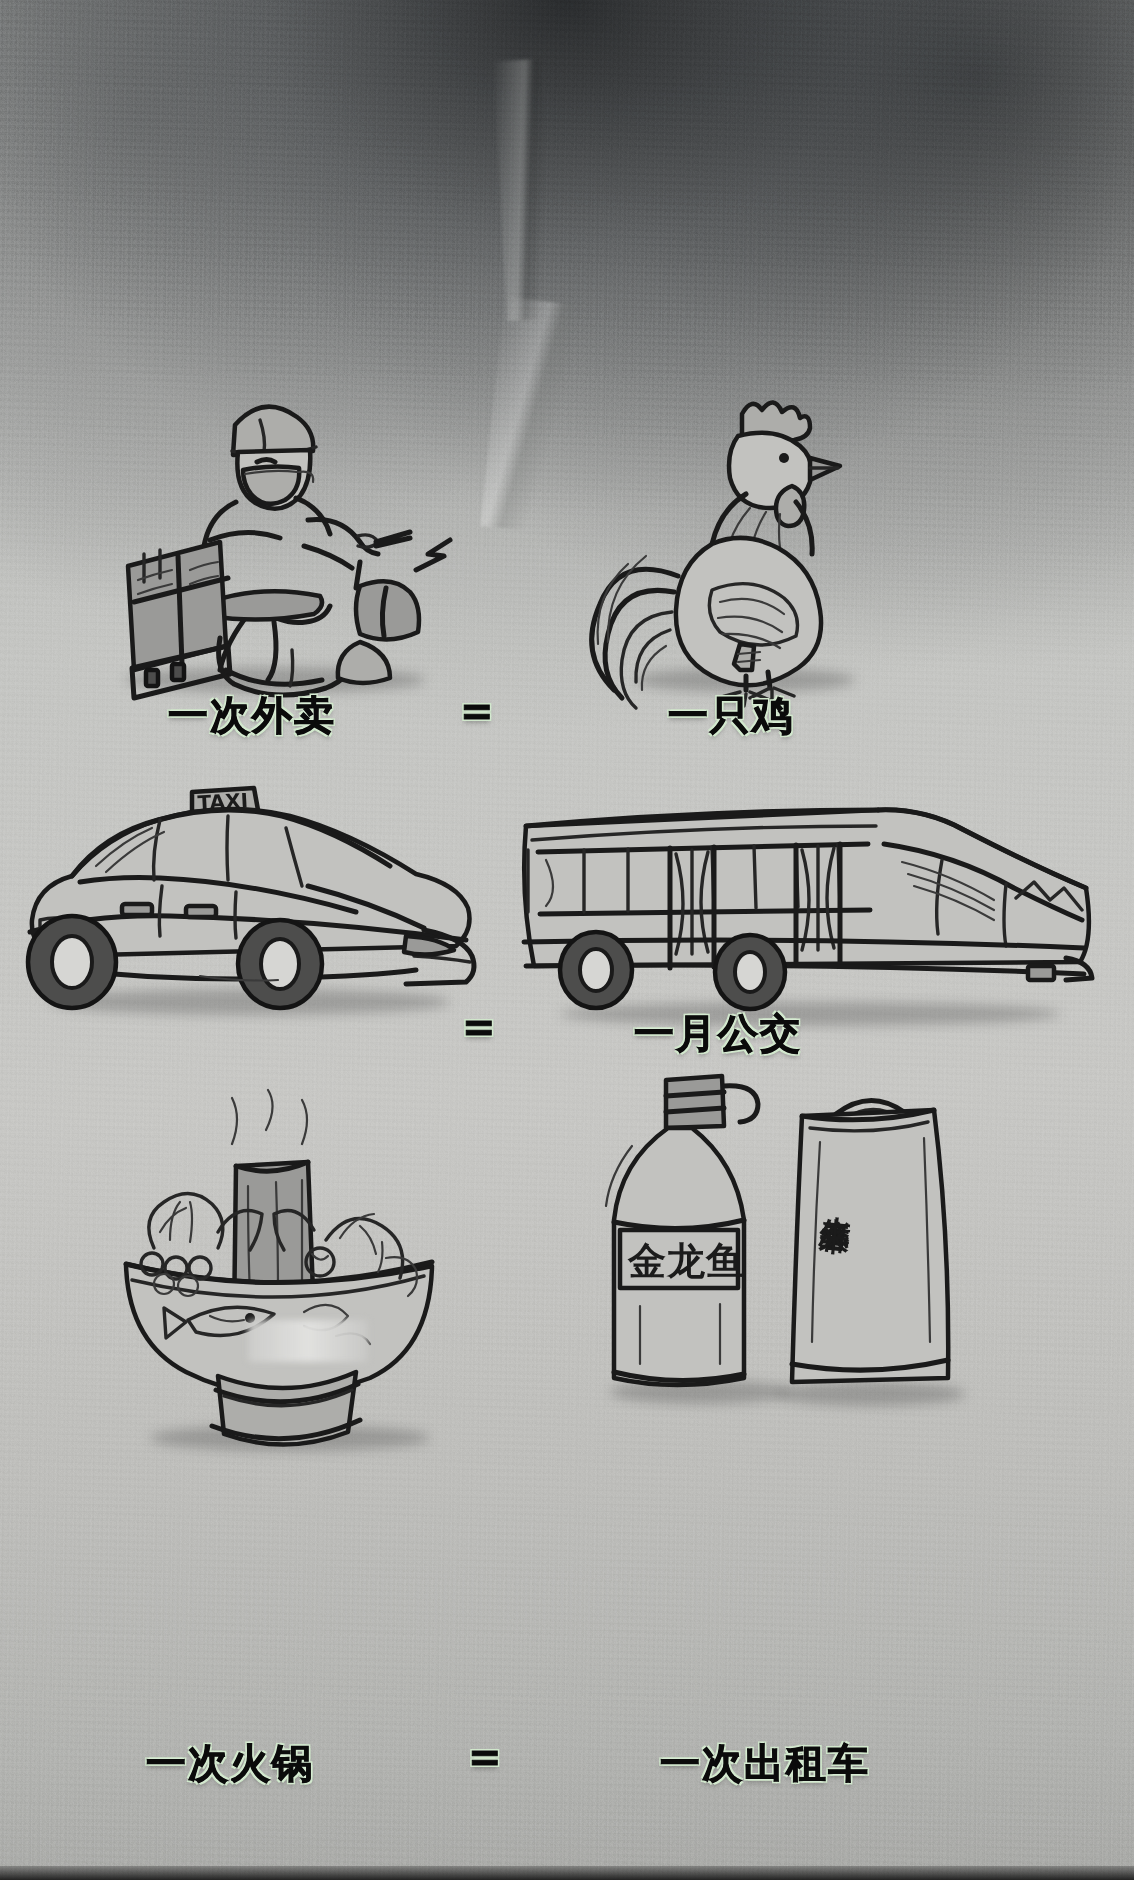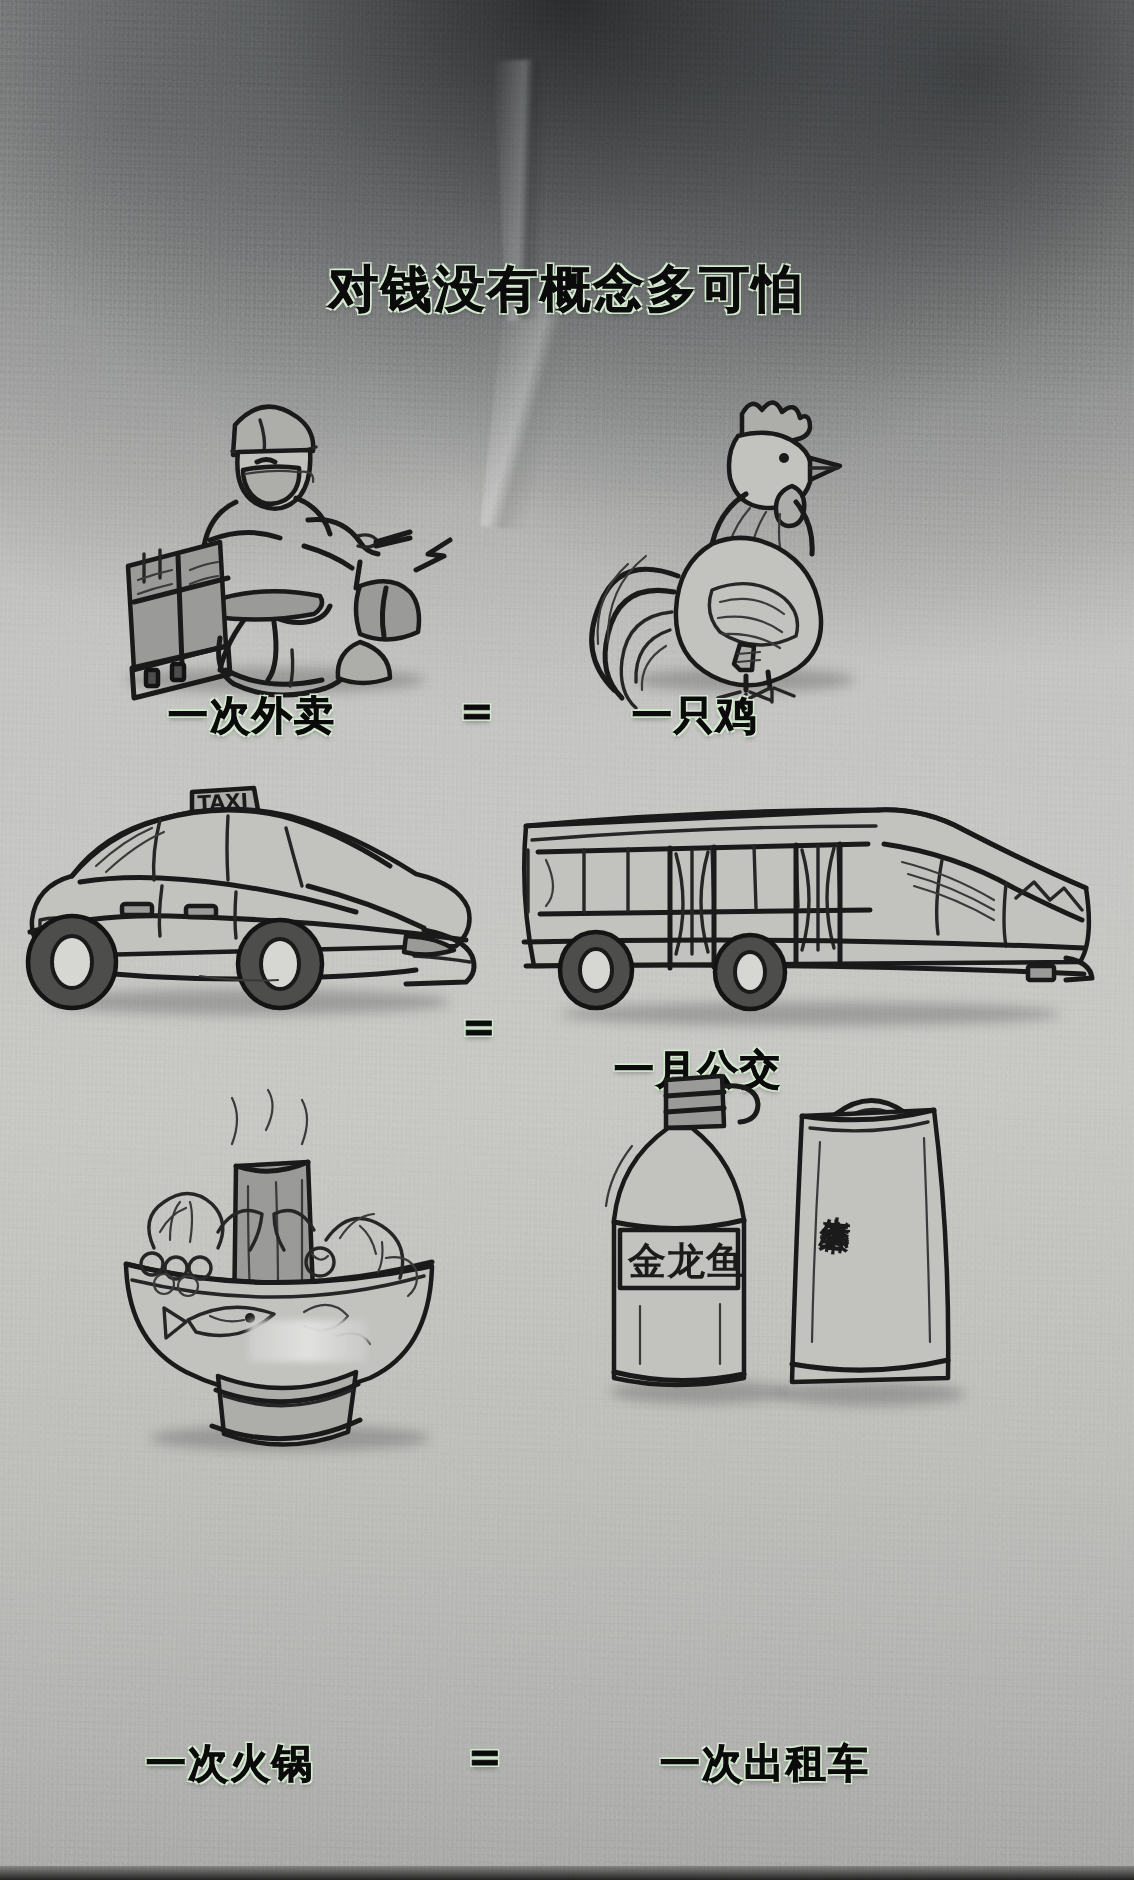--- a/index.html
+++ b/index.html
@@ -127,21 +127,20 @@
 <body>
 
 <div id="page">
 
   <div class="paper"></div>
   <div class="fiber"></div>
   <div class="grain"></div>
   <div class="crease2"></div>
   <div class="crease"></div>
 
-  <div class="title">对钱没有概念多可怕</div>
 
   <div class="cell" style="left:60px; top:370px; width:400px; height:330px;">
     <svg width="400" height="330" viewBox="0 0 400 330" aria-hidden="true">
       <ellipse class="shadow-ell" cx="215" cy="310" rx="150" ry="13"></ellipse>
 
       <path class="fillgrey2" d="M175 55 q28 -32 62 -8 q18 13 16 34 l-80 4 z"></path>
       <path class="ink2" d="M172 81 q42 10 84 -4"></path>
       <path class="ink2" d="M200 50 q6 18 4 32"></path>
 
       <path class="fillpale" d="M178 82 q-4 36 16 50 q26 16 46 -6 q12 -16 10 -46 z"></path>
@@ -225,21 +224,21 @@
       <path class="fillgrey2" d="M170 290 l-6 -6 l6 -20 l14 2 l-2 24z"></path>
       <path class="ink" d="M176 296 l0 14 M198 292 l2 16"></path>
       <path class="ink2" d="M170 312 l-22 6 M176 314 l-2 12 M180 312 l20 8"></path>
       <path class="ink2" d="M200 308 l-20 10 M202 310 l0 12 M204 308 l20 8"></path>
       <path class="ink3" d="M168 274 l22 -2 M168 282 l22 -2"></path>
     </svg>
   </div>
 
   <div class="cap" style="left:168px; top:688px;">一次外卖</div>
   <div class="eq" style="left:460px; top:688px;">=</div>
-  <div class="cap" style="left:632px; top:688px;text-align:center;">一只鸡</div>
+  <div class="cap" style="left:668px; top:688px;text-align:center;">一只鸡</div>
 
   <div class="cell" style="left:10px; top:770px; width:480px; height:250px;">
     <svg width="480" height="250" viewBox="0 0 480 250" aria-hidden="true">
       <ellipse class="shadow-ell" cx="240" cy="232" rx="200" ry="13"></ellipse>
 
       <path class="fillgrey2" d="M182 22 l62 -4 l4 22 l-66 4 z"></path>
       <text class="pencil-t" x="188" y="40" font-size="20" transform="rotate(-3 188 40)">TAXI</text>
 
       <path class="fillpale" d="M22 150 q4 -34 40 -44 q34 -40 86 -56 q66 -20 132 -4 q60 16 126 58 q42 10 52 34 q6 22 -12 38 l-400 10 q-26 -10 -24 -36z"></path>
 
@@ -314,21 +313,21 @@
       <ellipse cx="86" cy="180" rx="16" ry="21" fill="#d6d6d3" stroke="#1a1a1a" stroke-width="4"></ellipse>
       <ellipse class="dark" cx="240" cy="182" rx="35" ry="37"></ellipse>
       <ellipse cx="240" cy="182" rx="15" ry="20" fill="#d6d6d3" stroke="#1a1a1a" stroke-width="4"></ellipse>
 
       <path class="ink2" d="M18 60 l0 62"></path>
       <path class="ink3" d="M36 70 q14 30 0 46"></path>
     </svg>
   </div>
 
   <div class="eq" style="left:462px; top:1004px;">=</div>
-  <div class="cap" style="left:614px; top:1006px;margin-top:36px;">一月公交</div>
+  <div class="cap" style="left:634px; top:1006px;">一月公交</div>
 
   <div class="cell" style="left:90px; top:1090px; width:380px; height:360px;">
     <svg width="380" height="360" viewBox="0 0 380 360" aria-hidden="true">
       <ellipse class="shadow-ell" cx="200" cy="348" rx="140" ry="13"></ellipse>
 
       <path class="ink3" d="M142 54 q10 -26 0 -46 M176 40 q12 -24 2 -40 M212 54 q10 -26 0 -44"></path>
 
       <path class="fillgrey" d="M146 76 l72 -4 l6 156 l-80 4z"></path>
       <path class="ink" d="M146 76 q36 12 72 -4"></path>
       <path class="ink3" d="M158 96 q0 60 2 110 M186 92 q2 60 2 112 M212 90 q0 58 0 110"></path>

